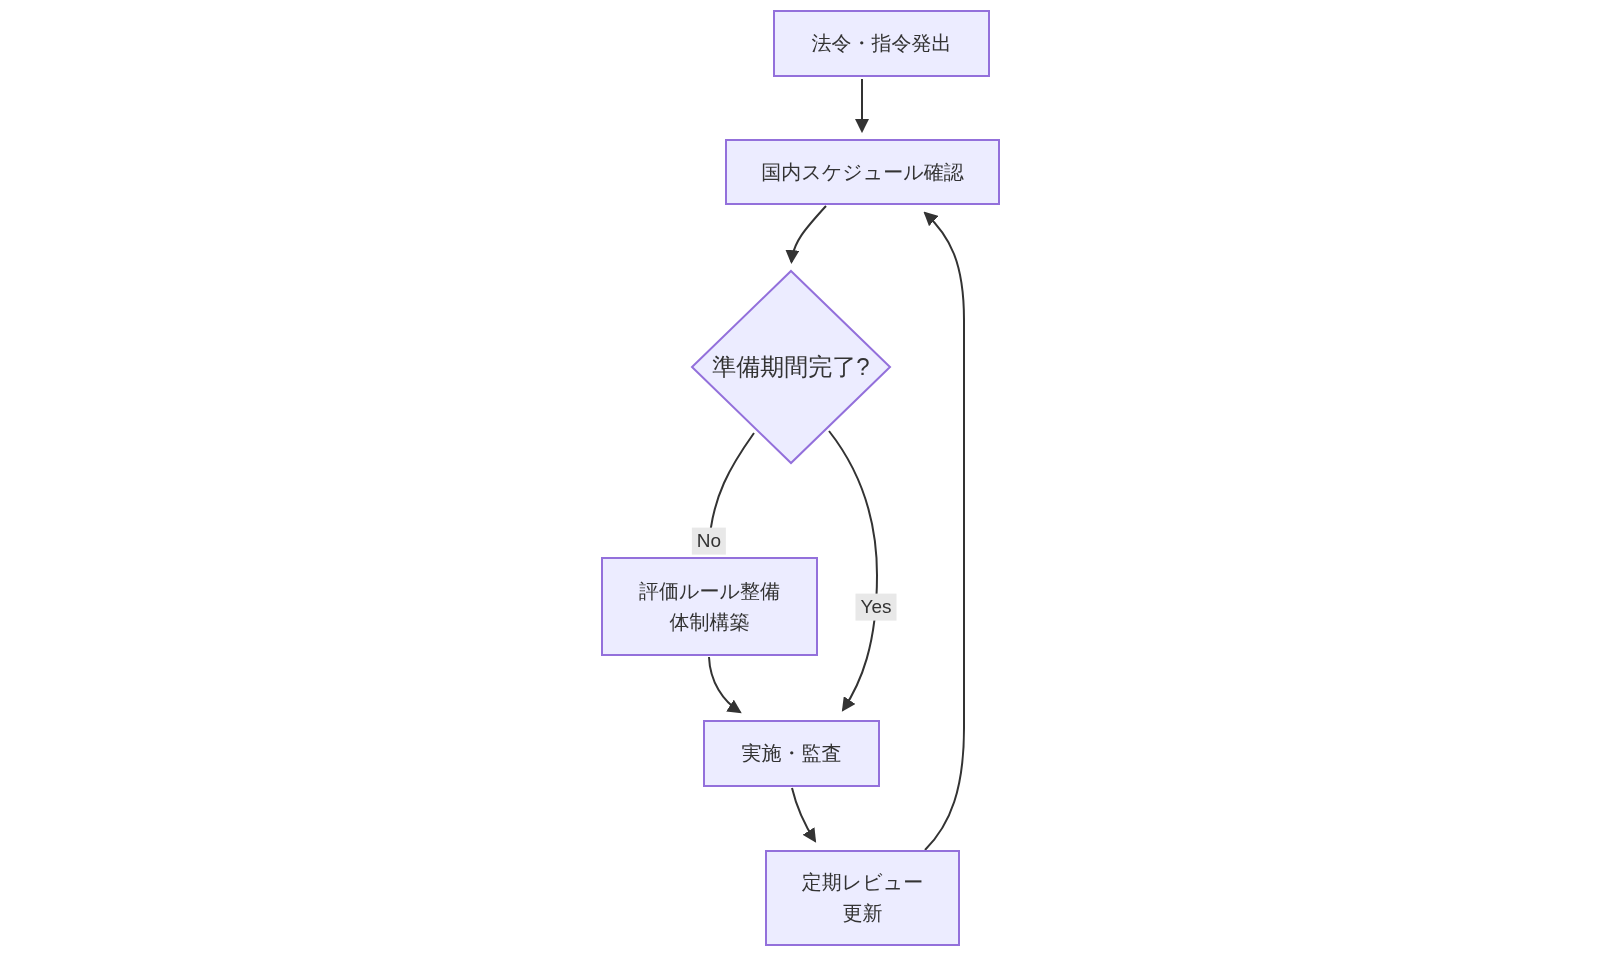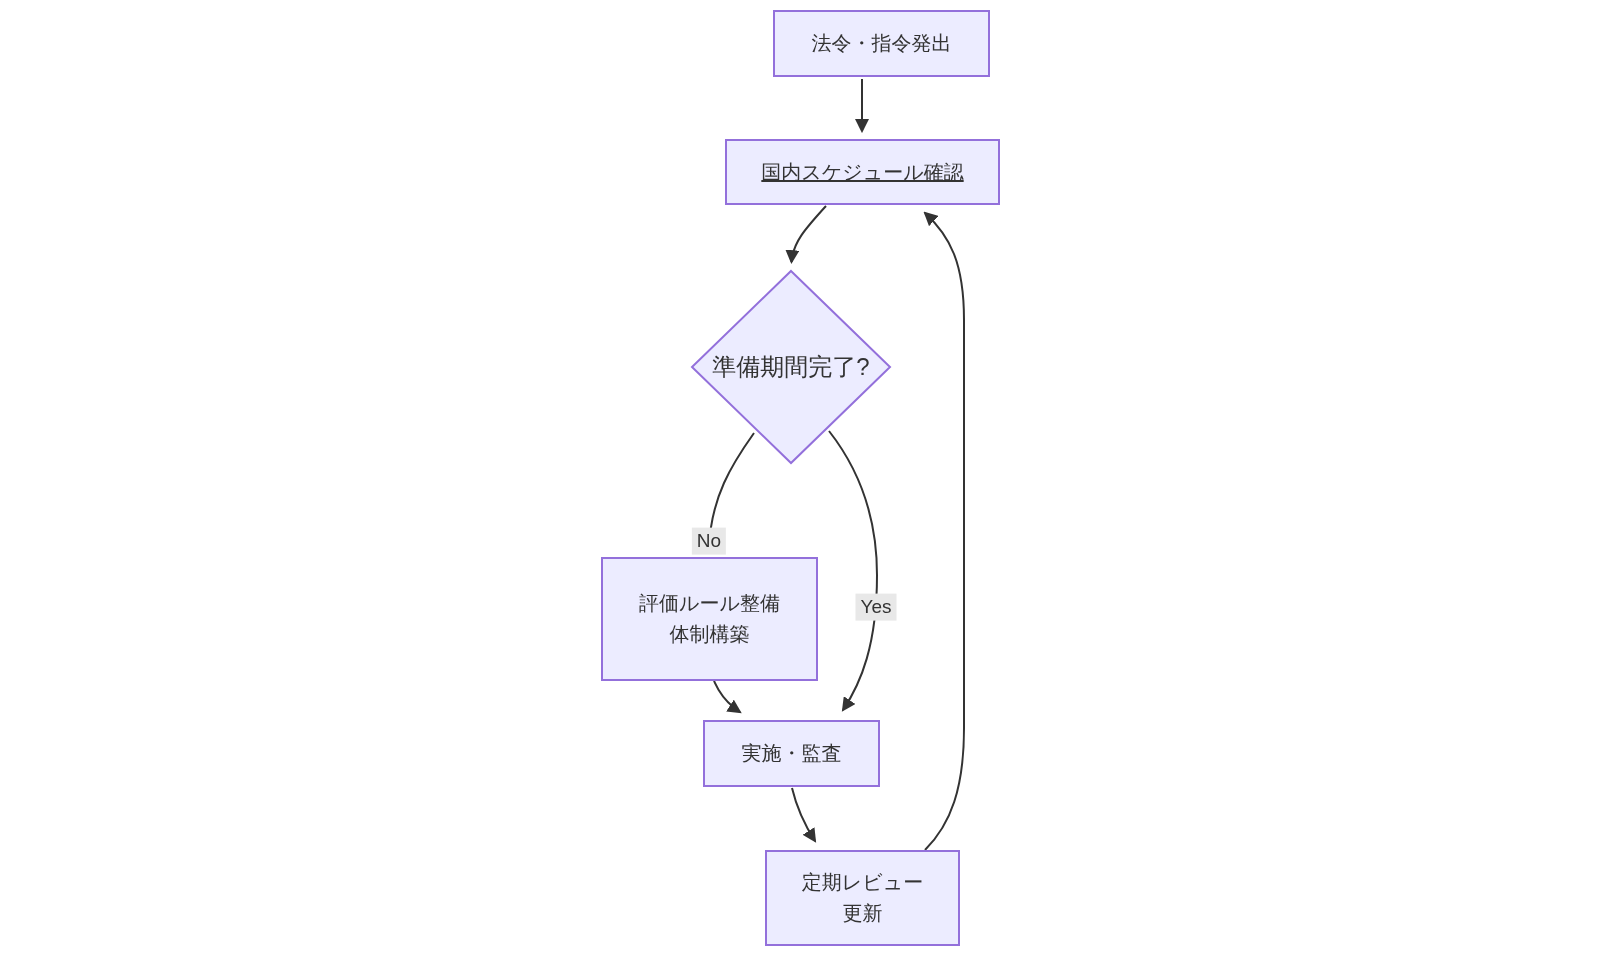--- a/index.html
+++ b/index.html
@@ -60,22 +60,22 @@
   .edge-label {
     position: absolute;
     transform: translate(-50%, -50%);
     background: var(--label-bg, #e8e8e8);
     font-size: 19px;
     line-height: 1.2;
     padding: 2px 5px;
     z-index: 3;
   }
   .node-issuance        { left: 730px; top:  10px; width: 217px; height: 67px; margin-left: 43px; }
-  .node-schedule        { left: 725px; top: 139px; width: 275px; height: 66px; text-decoration: underline; }
-  .node-rules-setup     { left: 601px; top: 557px; width: 217px; height: 124px; }
+  .node-schedule        { left: 725px; top: 139px; width: 275px; height: 66px; }
+  .node-rules-setup     { left: 601px; top: 557px; width: 217px; height: 99px; }
   .node-impl-audit      { left: 703px; top: 720px; width: 177px; height: 67px; }
   .node-review-update   { left: 765px; top: 850px; width: 195px; height: 96px; }
   .diamond-text-pos     { left: 791px; top: 367px; }
   .edge-label-no        { left: 709px; top: 513px; margin-top: 28px; }
   .edge-label-yes       { left: 876px; top: 607px; }
 </style>
 </head>
 <body>
 
 <div class="canvas">

